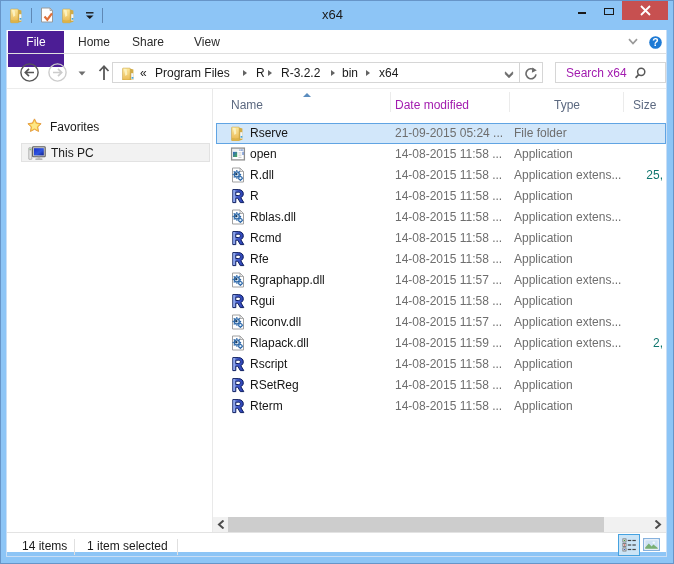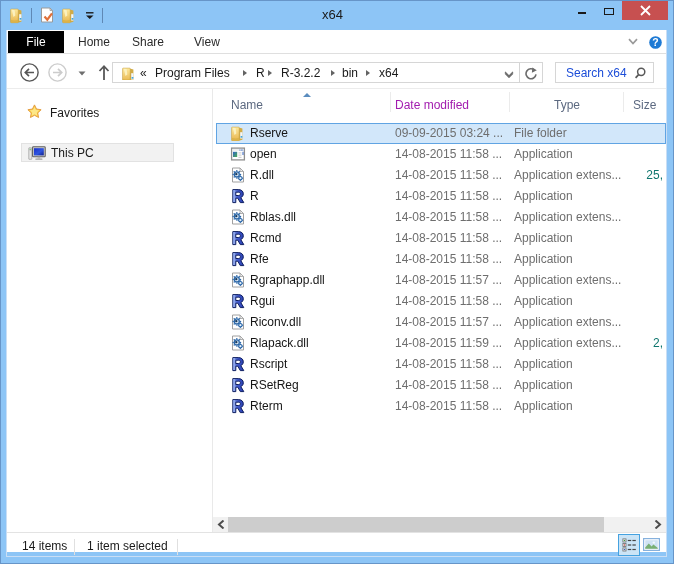--- a/index.html
+++ b/index.html
@@ -14,39 +14,39 @@
   
   #titlebar { left:0; top:0; width:674px; height:30px; }
   #title { left:322px; top:7px; font-size:13px; color:#1a1a1a; }
   .qsep { top:8px; width:1px; height:15px; background:#5f88b5; }
   #minbtn { left:578px; top:12px; width:8px; height:2px; background:#1a1a1a; }
   #maxbtn { left:604px; top:8px; width:10px; height:7px; border:1.5px solid #1a1a1a; }
   #closebtn { left:622px; top:0; width:46px; height:20px; background:#c75050; }
 
   
   #chrome { left:7px; top:30px; width:659px; height:59px; background:#ffffff; border-bottom:1px solid #ececec; }
-  #filetab { left:1px; top:1px; width:56px; height:22px; background:#000000; color:#fff; text-align:center; line-height:22px; }
+  #filetab { left:1px; top:1px; width:56px; height:36px; background:#4c1d95; color:#fff; text-align:center; line-height:22px; }
   .tab { top:1px; height:22px; line-height:22px; color:#2b2b2b; }
   #tabline { left:0; top:23px; width:659px; height:1px; background:#dfdfdf; }
   .bar { top:32px; height:21px; border:1px solid #d6d6d6; background:#fff; }
 
   
   #crumbs { left:105px; width:431px; }
   .crumb { position:absolute; top:0; height:20px; line-height:20px; color:#1a1a1a; }
   .csep { position:absolute; top:7px; width:0; height:0; border-left:4px solid #636363; border-top:3.5px solid transparent; border-bottom:3.5px solid transparent; }
 
-  #searchbox { left:548px; width:99px; color:#1d4ed8; }
+  #searchbox { left:548px; width:111px; color:#a21caf; }
 
   
   #main { left:7px; top:89px; width:659px; height:443px; background:#fff; }
   #navsep { left:205px; top:0; width:1px; height:443px; background:#e9e9e9; }
 
   .navitem { left:14px; width:190px; height:22px; }
   .navlabel { position:absolute; left:29px; top:4px; color:#1a1a1a; }
-  #thispc { background:#f2f2f2; border:1px solid #e2e2e2; height:19px; width:153px; }
+  #thispc { background:#f2f2f2; border:1px solid #e2e2e2; height:19px; width:189px; }
 
   
   #hdrname  { left:224px; top:9px;  color:#5c6980; }
   #hdrdate  { left:388px; top:9px;  color:#a21caf; }
   #hdrtype  { left:507px; top:9px;  color:#5c6980;margin-left:40px; }
   #hdrsize  { left:626px; top:9px;  color:#5c6980; }
   .hsep { top:3px; width:1px; height:20px; background:#ebebeb; }
   #sortcaret { left:296px; top:4px; width:0; height:0; border-bottom:4.5px solid #5b8cbe; border-left:4px solid transparent; border-right:4px solid transparent; }
 
   .row { left:206px; width:453px; height:21px; }
@@ -154,21 +154,21 @@
     <div class="abs" style="left:10px;top:3px">Search x64</div>
     <svg class="abs" style="left:77px;top:4px" width="13" height="13">
         <use href="#i-mag"></use>
       </svg>
   </div>
 </div>
 
 <div class="abs" id="main">
   <div class="abs" id="navsep"></div>
 
-  <div class="abs navitem" style="top:13px">
+  <div class="abs navitem" style="top:27px">
     <svg class="abs" style="left:6px;top:2px" width="15" height="15">
         <use href="#i-star" transform="scale(0.882)"></use>
       </svg>
     <div class="navlabel">Favorites</div>
   </div>
   <div class="abs navitem" id="thispc" style="top:54px">
     <svg class="abs" style="left:6px;top:1px" width="18" height="17">
         <use href="#i-pc"></use>
       </svg>
     <div class="navlabel" style="top:2px">This PC</div>
@@ -184,21 +184,21 @@
   <div class="abs hsep" style="left:616px"></div>
 
   <div class="abs" id="selrow" style="top:34px"></div>
 
   <div id="rows">
       <div class="abs row" style="top:34px">
         <svg class="icon" width="16" height="16">
           <use href="#i-folder"></use>
         </svg>
         <div class="nm">Rserve</div>
-        <div class="dt">09-09-2015 03:24 ...</div>
+        <div class="dt">21-09-2015 05:24 ...</div>
         <div class="ty">File folder</div>
       </div>
       <div class="abs row" style="top:55px">
         <svg class="icon" width="16" height="16">
           <use href="#i-open"></use>
         </svg>
         <div class="nm">open</div>
         <div class="dt">14-08-2015 11:58 ...</div>
         <div class="ty">Application</div>
       </div>

